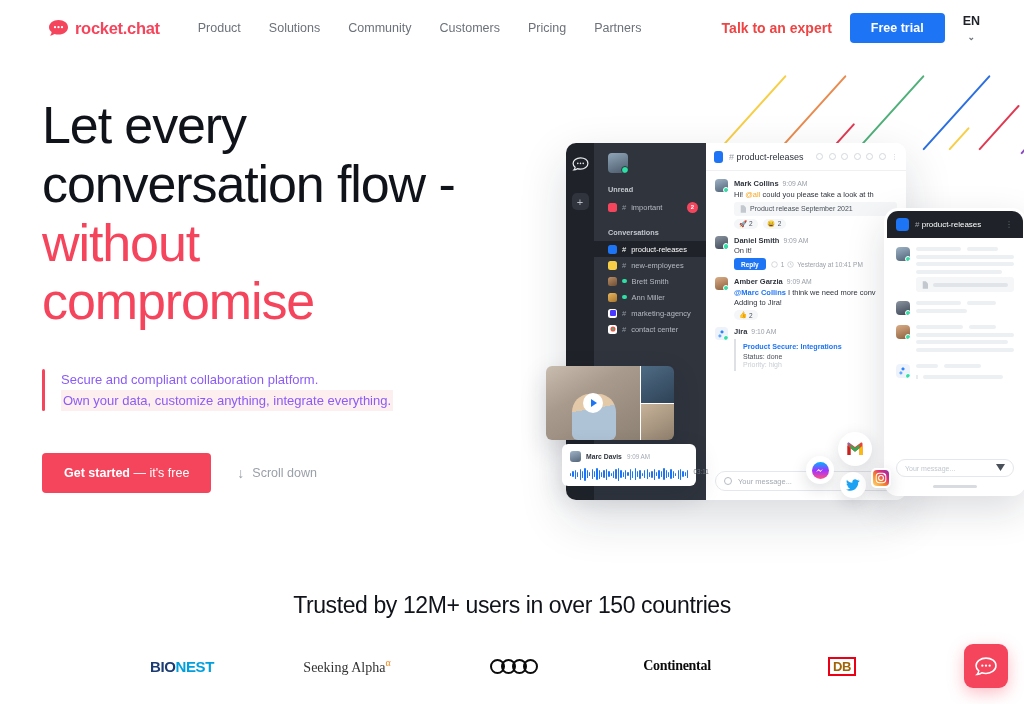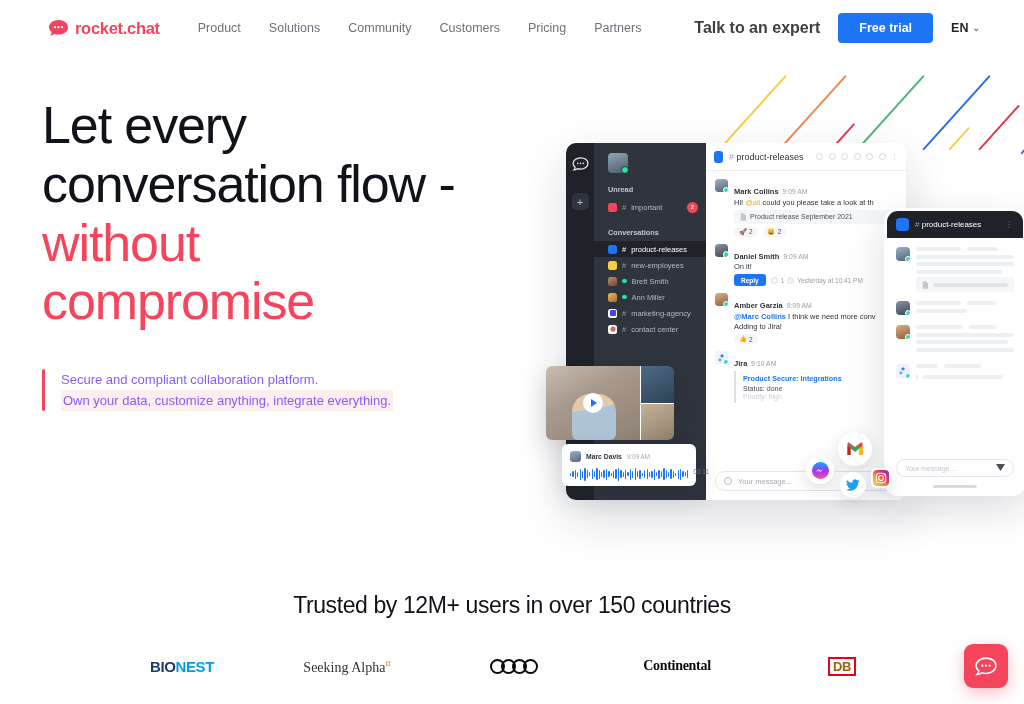--- a/index.html
+++ b/index.html
@@ -12,24 +12,24 @@
   .page { position: relative; width: 1024px; height: 704px; background:#fff; }
 
   
   .nav { position:absolute; top:0; left:0; width:1024px; height:56px; display:flex; align-items:center; z-index:60; background:#fff; }
   .logo { display:flex; align-items:center; gap:6px; margin-left:48px; }
   .logo-mark { width:21px; height:18px; position:relative; }
   .logo-text { font-size:16.5px; font-weight:700; color:#F5455C; letter-spacing:-0.3px; }
   .nav-links { display:flex; gap:28px; margin-left:38px; }
   .nav-links a { font-size:12.5px; color:#6C727A; text-decoration:none; }
   .nav-right { margin-left:auto; display:flex; align-items:center; gap:18px; margin-right:44px; }
-  .talk { font-size:16px; color:#404040; font-weight:600;text-align:center; }
+  .talk { font-size:14px; color:#ef4444; font-weight:600;text-align:center; }
   .free-trial { background:#1D74F5; color:#fff; font-size:12.5px; font-weight:600;
                 padding:8px 21px; border-radius:4px; border:none; cursor:pointer; }
-  .lang { font-size:12.5px; color:#1F2329; font-weight:600; display:flex; align-items:center; gap:4px; }
+  .lang { font-size:12.5px; color:#1F2329; font-weight:600; display:flex; align-items:center; gap:4px;flex-direction:column; }
   .chev { font-size:9px; color:#6C727A; }
 
   
   .hero-text { position:absolute; left:42px; top:96px; width:470px; z-index:40; }
   h1 { font-size:52px; line-height:1.13; font-weight:400; color:#10131A; letter-spacing:-1.1px; }
   h1 .accent { color:#F5455C; }
   .sub-wrap { margin-top:38px; display:flex; }
   .sub-bar { width:3px; background:#F5455C; border-radius:2px; margin-right:16px; flex:0 0 3px; }
   .sub-lines { font-size:13px; color:#8b5cf6; line-height:1.62; }
   .sub-lines .hl { background:#FDEEF0; display:inline-block; padding:0 2px; }
@@ -77,21 +77,21 @@
   .chat-head .sq { width:12px; height:12px; border-radius:3px; background:#1D74F5; }
   .chat-title { font-size:9px; color:#2F343D; }
   .chat-title .hash2 { color:#9AA0A8; }
   .tools { margin-left:auto; display:flex; gap:5.5px; align-items:center; }
   .tool { width:7px; height:7px; border-radius:50%; border:1px solid #D3D7DC; }
   .chat-body { flex:1; padding:8px 9px 0 9px; overflow:hidden; }
   .msg { display:flex; gap:6px; margin-bottom:7px; }
   .m-av { width:13px; height:13px; border-radius:3.5px; flex:0 0 13px; position:relative; overflow:hidden; }
   .m-av::after { content:''; position:absolute; right:-1px; bottom:-1px; width:4.5px; height:4.5px;
                  border-radius:50%; background:#2DE0A5; border:1px solid #fff; }
-  .m-body { flex:1; min-width:0;margin-top:8px; }
+  .m-body { flex:1; min-width:0; }
   .m-head { display:flex; align-items:baseline; gap:4px; }
   .m-name { font-size:7.5px; font-weight:700; color:#2F343D; }
   .m-time { font-size:6.8px; color:#9AA0A8; }
   .m-txt { font-size:7.5px; color:#2F343D; margin-top:1.5px; white-space:nowrap; overflow:hidden; }
   .ment { color:#F5A623; }
   .ment-b { color:#1D74F5; font-weight:600; }
   .attach { margin-top:3px; background:#F4F6F8; border-radius:3px; padding:3px 6px;
             font-size:7px; color:#4A5059; display:flex; gap:4px; align-items:center; }
   .reacts { display:flex; gap:5px; margin-top:3px; }
   .react { background:#F4F6F8; border-radius:7px; padding:1px 5px; font-size:6.5px; color:#4A5059; display:flex; gap:2px; align-items:center; }
@@ -235,20 +235,29 @@
       <span>conversation flow -</span><br>
       <span class="accent">without</span><br>
       <span class="accent">compromise</span>
     </h1>
     <div class="sub-wrap">
       <div class="sub-bar"></div>
       <div class="sub-lines">
         <div>Secure and compliant collaboration platform.</div>
         <div><span class="hl">Own your data, customize anything, integrate everything.</span></div>
       </div>
+    </div>
+    <div class="cta-row">
+      <button class="btn-started">
+        <b>Get started</b><span> — it's free</span>
+      </button>
+      <span class="scroll-down">
+        <span class="arr">↓</span>
+        <span>Scroll down</span>
+      </span>
     </div>
   </div>
 
   <div class="mock app">
     <div class="rail">
       <span class="rail-logo">
         <svg width="17" height="14" viewBox="0 0 21 18">
           <path d="M10.5 1C5.3 1 1 4.2 1 8.2c0 1.9 1 3.6 2.6 4.9-.1 1.3-.7 2.6-1.6 3.5 1.8-.1 3.4-.8 4.5-1.6 1.2.4 2.6.6 4 .6 5.2 0 9.5-3.2 9.5-7.4S15.7 1 10.5 1z" fill="none" stroke="#E8EAED" stroke-width="1.6"></path>
           <circle cx="7" cy="8.2" r="1" fill="#E8EAED"></circle>
             <circle cx="10.5" cy="8.2" r="1" fill="#E8EAED"></circle>

